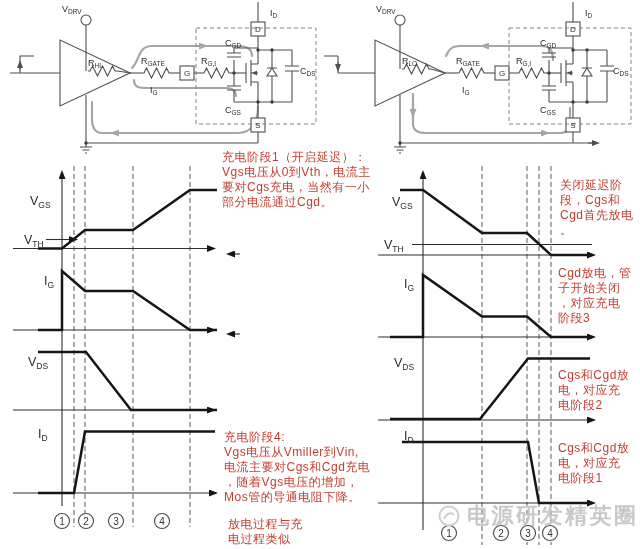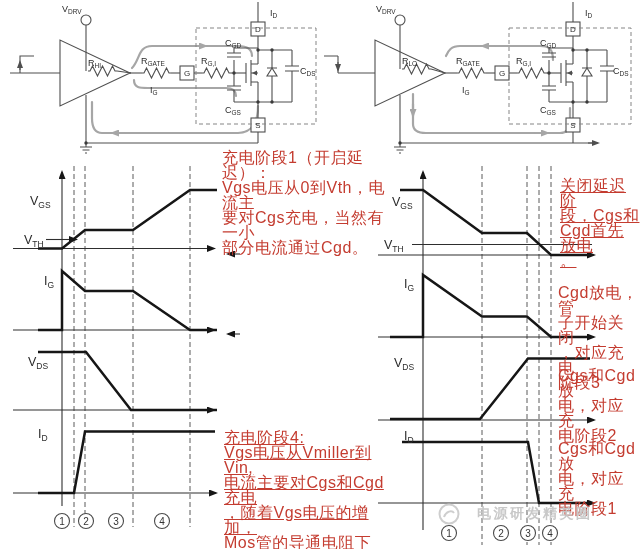--- a/index.html
+++ b/index.html
@@ -1,22 +1,22 @@
 <!DOCTYPE html>
 <html><head>
 <meta charset="utf-8">
 <style>
   html,body{margin:0;padding:0;background:#fff;}
   .canvas{position:relative;width:640px;height:549px;background:#ffffff;overflow:hidden;
           font-family:"Liberation Sans","DejaVu Sans",sans-serif;}
   .canvas > svg{position:absolute;left:0;top:0;}
-  .note{position:absolute;color:#c43c30;font-size:16px;line-height:15px;
+  .note{position:absolute;color:#c43c30;font-size:12px;line-height:15px;
         white-space:pre-line;letter-spacing:0.5px;}
-  .watermark{position:absolute;left:436px;top:501px;display:flex;align-items:center;gap:15px;
-             color:#c6c6c6;font-size:14px;font-weight:bold;letter-spacing:2.5px;opacity:.95;}
+  .watermark{position:absolute;left:436px;top:501px;display:flex;align-items:center;gap:5px;
+             color:#c6c6c6;font-size:22px;font-weight:bold;letter-spacing:2.5px;opacity:.95;}
   svg text{font-family:"Liberation Sans","DejaVu Sans",sans-serif;fill:#2b2b2b;}
   .cl{font-size:9px;}
   .sb1{font-size:6.5px;}
   .pl{font-size:12.5px;}
   .sb2{font-size:8.5px;}
   .tl{font-size:8px;text-anchor:middle;}
   .ph{font-size:10px;text-anchor:middle;fill:#333;}
   .cwire{stroke:#4f4f4f;stroke-width:1.1;fill:none;}
   .cbox{stroke:#4f4f4f;stroke-width:1.1;fill:#fff;}
   .wave{stroke:#161616;stroke-width:2.5;fill:none;stroke-linejoin:miter;}
@@ -239,31 +239,33 @@
         <text class="ph" x="528" y="536.5">3</text>
     <circle class="phc" cx="550" cy="533" r="7.5"></circle>
         <text class="ph" x="550" y="536.5">4</text>
   </g>
 </svg>
 
 <div class="note" style="left:222px;top:150px;width:172px;">充电阶段1（开启延迟）：
 Vgs电压从0到Vth，电流主
 要对Cgs充电，当然有一小
 部分电流通过Cgd。</div>
-<div class="note" style="left:224px;top:430px;width:172px;text-decoration:underline;">充电阶段4:
+<div class="note" style="left:224px;top:430px;width:172px;">充电阶段4:
 Vgs电压从Vmiller到Vin,
 电流主要对Cgs和Cgd充电
 ，随着Vgs电压的增加，
 Mos管的导通电阻下降。</div>
-
-<div class="note" style="left:560px;top:178px;width:80px;text-decoration:underline;">关闭延迟阶
+<div class="note" style="left:228px;top:517px;width:120px;">放电过程与充
+电过程类似</div>
+
+<div class="note" style="left:560px;top:178px;width:80px;">关闭延迟阶
 段，Cgs和
 Cgd首先放电
 。</div>
-<div class="note" style="left:558px;top:285px;width:82px;">Cgd放电，管
+<div class="note" style="left:558px;top:266px;width:82px;">Cgd放电，管
 子开始关闭
 ，对应充电
 阶段3</div>
 <div class="note" style="left:558px;top:368px;width:82px;">Cgs和Cgd放
 电，对应充
 电阶段2</div>
 <div class="note" style="left:558px;top:441px;width:82px;">Cgs和Cgd放
 电，对应充
 电阶段1</div>
 

